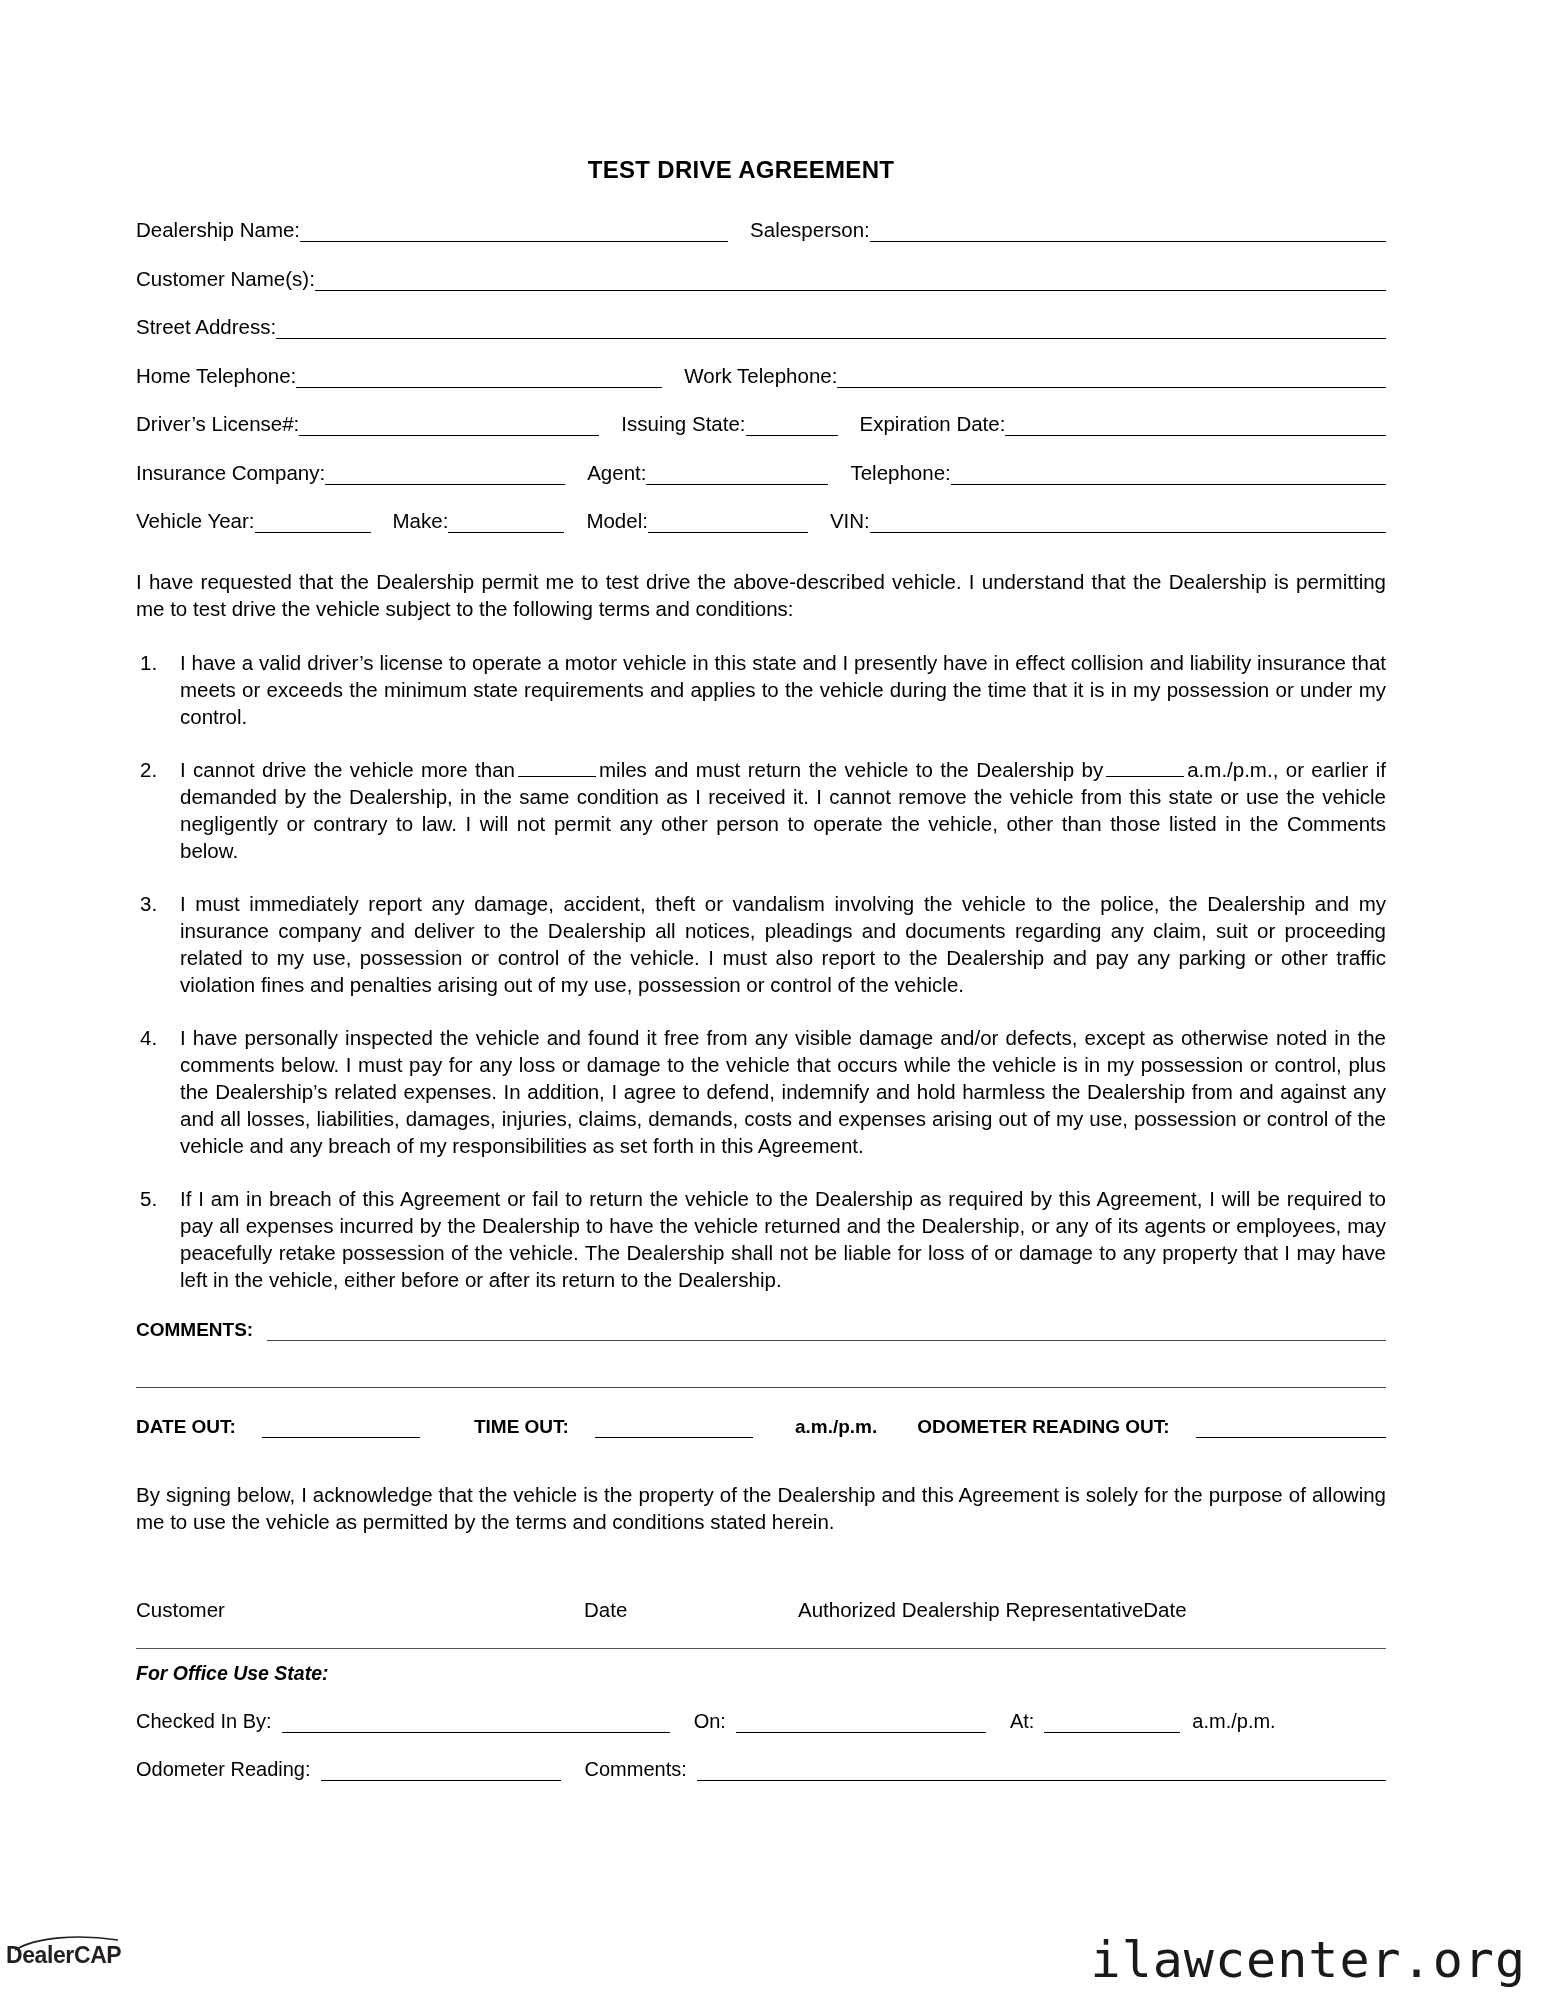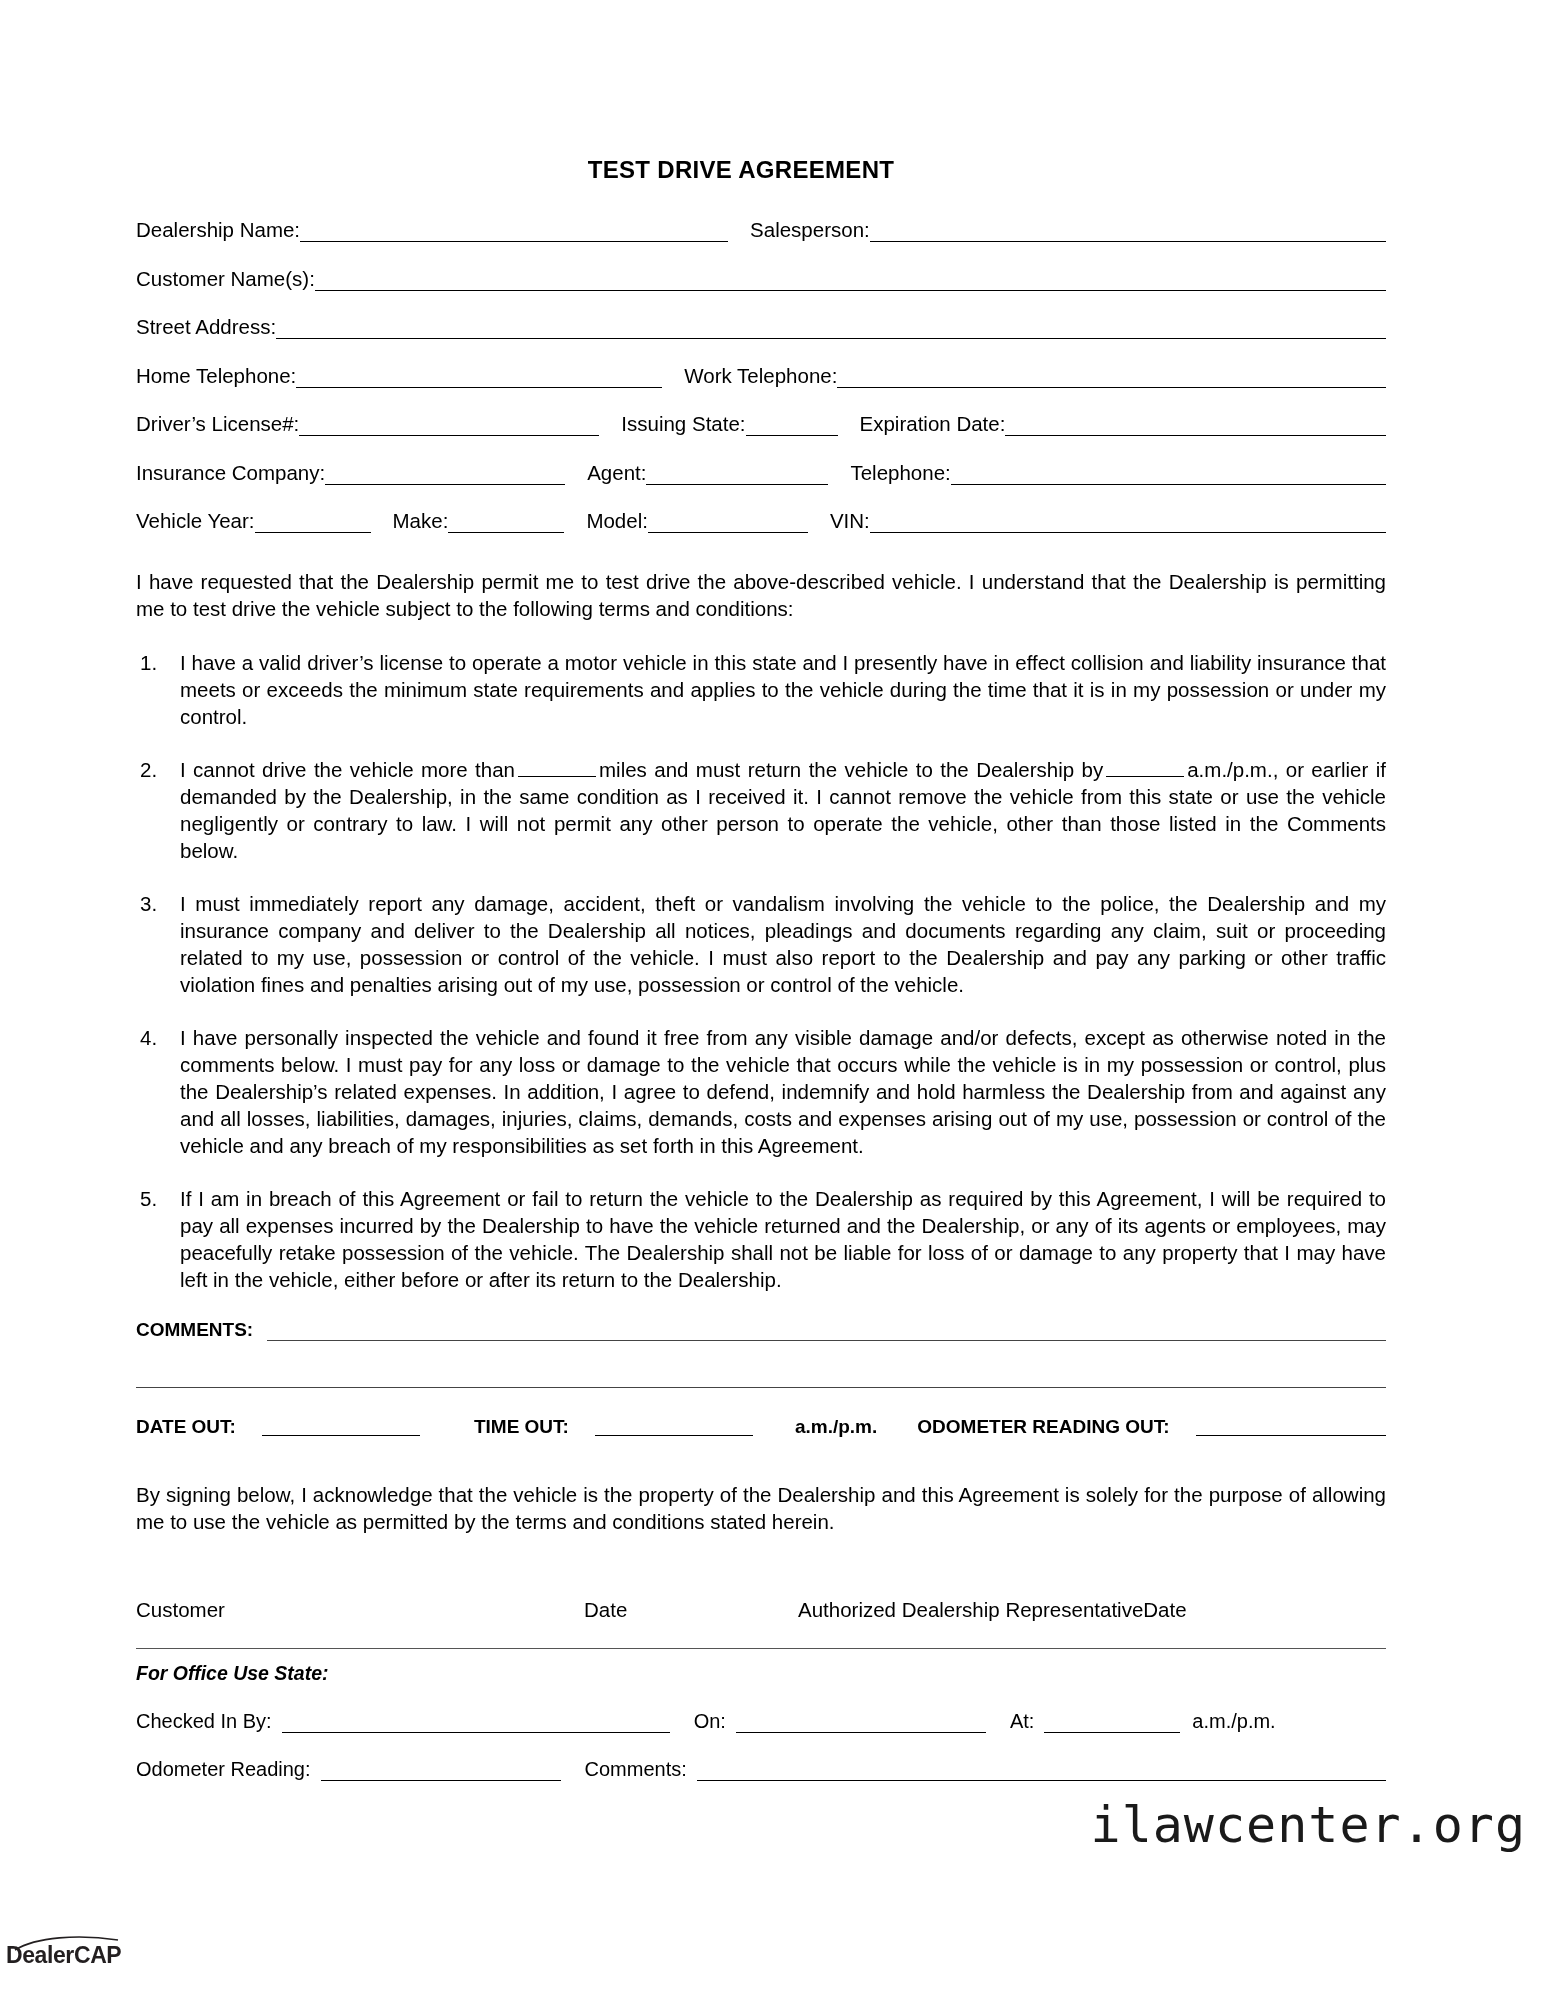--- a/index.html
+++ b/index.html
@@ -118,21 +118,21 @@
   }
   .comments-line2 {
     border-bottom: 1.4px solid #444;
     height: 46px;
     margin-top: 0;
   }
 
   
   .dateout-row {
     display: flex;
-    align-items: flex-start;
+    align-items: flex-end;
     font-size: 19px;
     font-weight: bold;
     margin-top: 28px;
     white-space: nowrap;
     gap: 16px;
   }
   .dateout-row .rule {
     border-bottom: 1.6px solid #000;
     height: 19px;
   }
@@ -204,21 +204,21 @@
     position: absolute;
     left: 8px;
     top: -9px;
     width: 106px;
     height: 16px;
     overflow: hidden;
   }
   .watermark {
     position: absolute;
     right: 28px;
-    top: 1796px;
+    top: 1931px;
     font-family: "DejaVu Sans Mono", "Liberation Mono", monospace;
     font-size: 50px;
     color: #1a1a1a;
     letter-spacing: 1px;
     white-space: nowrap;
   }
 </style>
 </head>
 <body>
 

